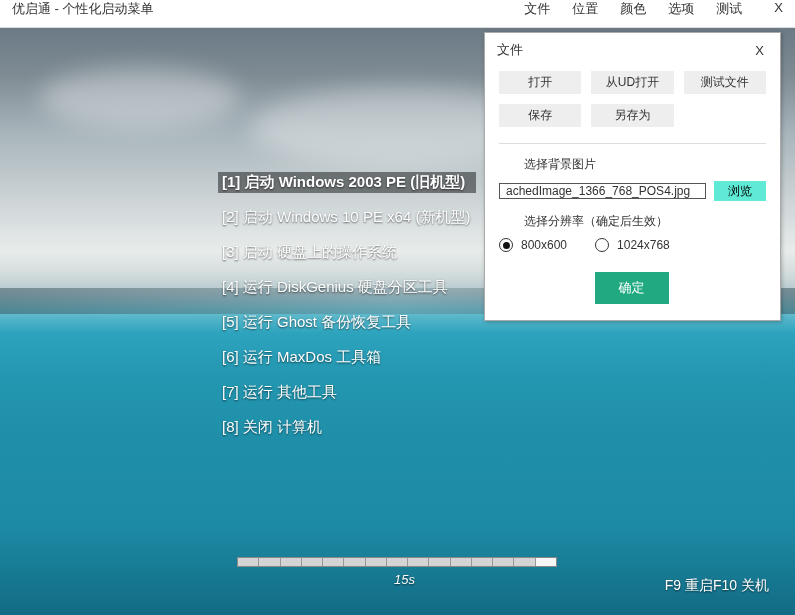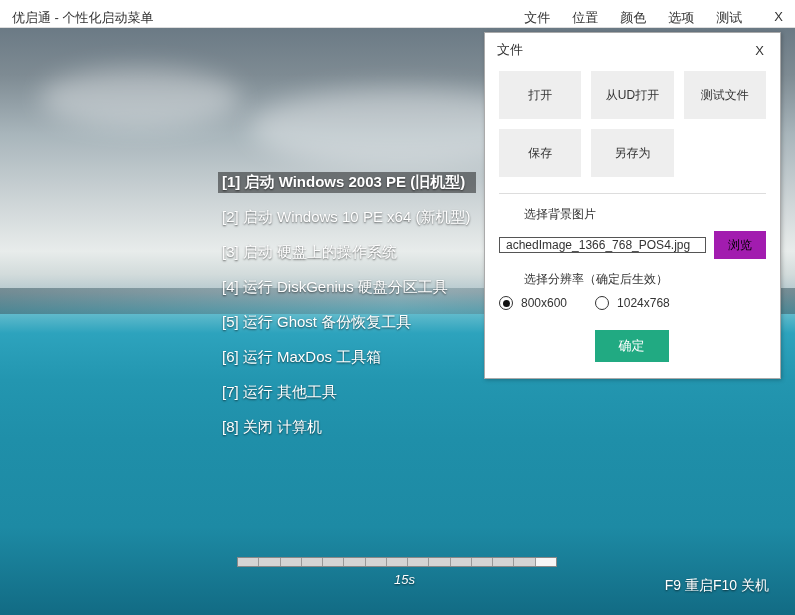--- a/index.html
+++ b/index.html
@@ -1,18 +1,18 @@
 <!DOCTYPE html>
 <html><head>
 <meta charset="utf-8">
 <style>
   * { margin: 0; padding: 0; box-sizing: border-box; font-family: "Microsoft YaHei", Arial, sans-serif; }
   body { width: 795px; height: 615px; overflow: hidden; background: #fff; position: relative; }
 
-  .titlebar { height: 28px; display: flex; align-items: flex-end; justify-content: space-between; padding: 0 12px; font-size: 13px; color: #333; border-bottom: 1px solid #ddd; }
+  .titlebar { height: 28px; display: flex; align-items: flex-start; justify-content: space-between; padding: 0 12px; font-size: 13px; color: #333; border-bottom: 1px solid #ddd; }
   .titlebar .menu { display: flex; gap: 22px; }
   .titlebar .menu-item { cursor: pointer; }
   .titlebar .menu-close { margin-left: 10px; }
 
   .canvas {
     position: relative; width: 795px; height: 587px;
     background: linear-gradient(to bottom,
       #6b7a85 0%, #7e8b93 8%, #a8b5bb 18%, #cfd6d8 30%, #e8eceb 38%,
       #d2dbdb 42%, #b4c8ce 45%, #6bbfcf 48%, #2da3bd 52%, #2396b0 60%,
       #1f8fa9 70%, #1d8aa4 85%, #126b84 100%);
@@ -50,29 +50,29 @@
 
   .panel {
     position: absolute; top: 4px; left: 484px; width: 297px; background: #fff;
     border: 1px solid #aaa; box-shadow: 1px 1px 4px rgba(0,0,0,.25);
     font-size: 13px; color: #333;
   }
   .panel-header { display: flex; justify-content: space-between; align-items: center; padding: 8px 12px; }
   .panel-header .panel-close { cursor: pointer; padding: 0 4px; }
 
   .panel-buttons { display: grid; grid-template-columns: repeat(3, 1fr); gap: 10px 10px; padding: 4px 14px 12px 14px; }
-  .panel-btn { background: #eeeeee; border: none; height: 48px; font-size: 12px; color: #333; cursor: pointer; }
+  .panel-btn { background: #eeeeee; border: none; height: 23px; font-size: 12px; color: #333; cursor: pointer; }
 
   .panel-divider { border: none; border-top: 1px solid #ddd; margin: 4px 14px 12px 14px; }
 
   .section { padding: 0 14px 12px 14px; }
   .section-label { font-size: 12px; margin-bottom: 8px; margin-left: 25px; }
   .img-row { display: flex; gap: 8px; align-items: center; }
   .img-input { flex: 1; height: 16px; border: 1px solid #555; padding: 0 6px; font-size: 12px; color: #333; }
-  .browse-btn { width: 52px; height: 28px; background: #a21caf; border: none; font-size: 12px; cursor: pointer; }
+  .browse-btn { width: 52px; height: 20px; background: #5eead4; border: none; font-size: 12px; cursor: pointer; }
 
   .radio-row { display: flex; gap: 28px; margin-top: 4px; }
   .radio-item { display: flex; align-items: center; gap: 8px; font-size: 12px; }
   .radio-item .radio-vis {
     width: 14px; height: 14px; border: 1.5px solid #333; border-radius: 50%; display: inline-flex; align-items: center; justify-content: center;
   }
   .radio-item .radio-vis.checked::after {
     content: ""; width: 7px; height: 7px; background: #111; border-radius: 50%;
   }
 

